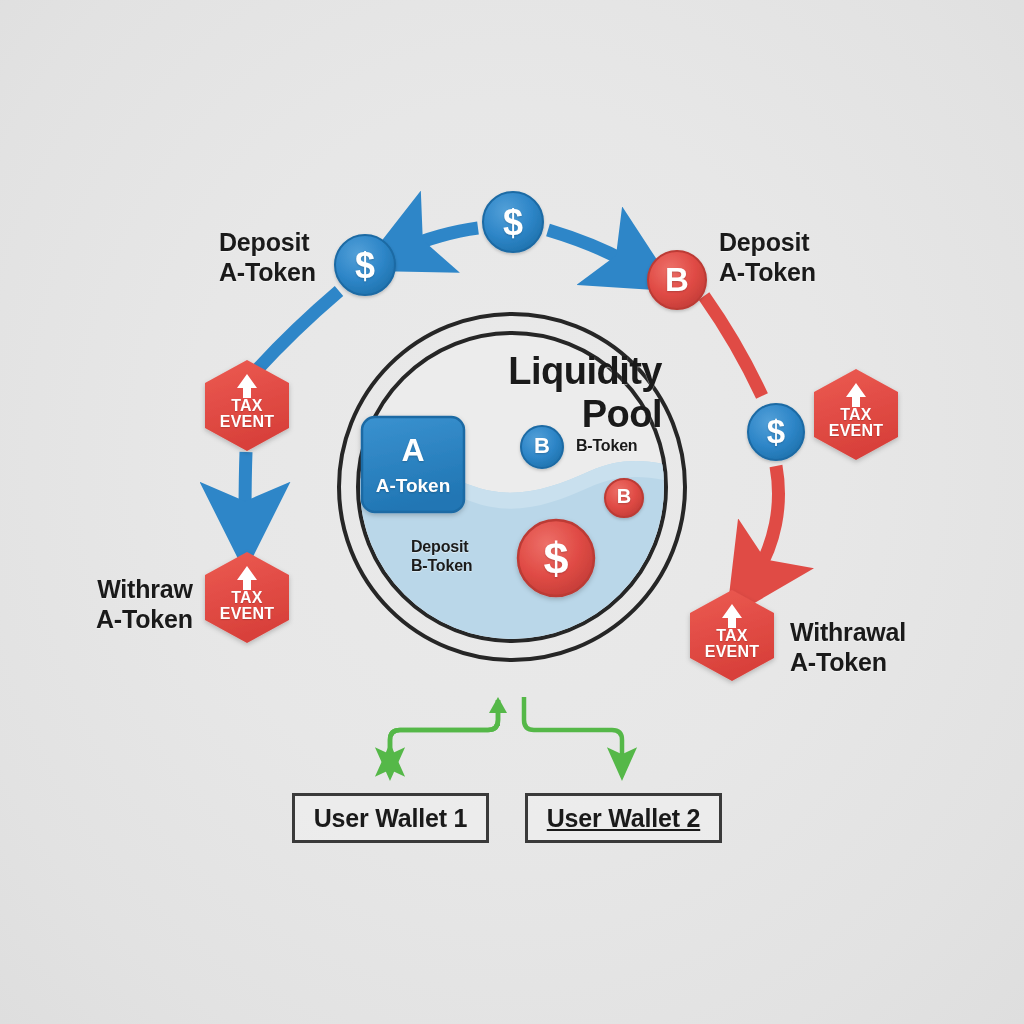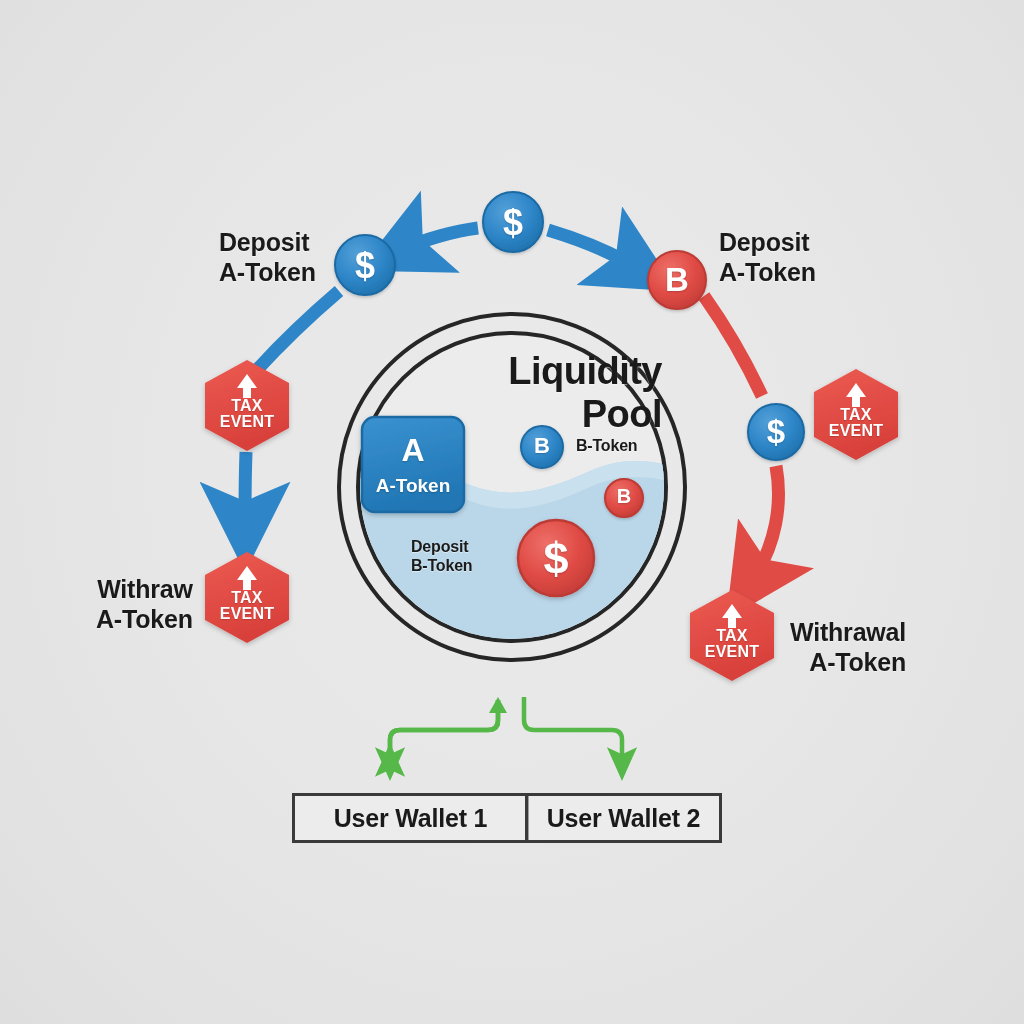--- a/index.html
+++ b/index.html
@@ -218,23 +218,23 @@
 EVENT</div>
   <div class="hex-txt" style="left:690px; top:628px; width:84px;">TAX
 EVENT</div>
 
   <div class="lbl lbl-outer" style="left:219px; top:228px; text-align:left;">Deposit
 A-Token</div>
   <div class="lbl lbl-outer" style="left:719px; top:228px; text-align:left;">Deposit
 A-Token</div>
   <div class="lbl lbl-outer" style="left:96px; top:575px; text-align:right;">Withraw
 A-Token</div>
-  <div class="lbl lbl-outer" style="left:790px; top:618px; text-align:right;">Withrawal
-A-Token</div>
-
-  <div class="wallet-box" style="left:292px; top:793px; width:237px; height:50px;">
+  <div class="lbl lbl-outer" style="left:790px; top:618px; text-align:left;">Withrawal
+A-Token</div>
+
+  <div class="wallet-box" style="left:292px; top:793px; width:197px; height:50px;">
     <span>User Wallet 1</span>
   </div>
-  <div class="wallet-box" style="left:525px; top:793px; width:197px; height:50px;">
+  <div class="wallet-box" style="left:525px; top:793px; width:197px; height:50px;text-decoration:underline;">
     <span>User Wallet 2</span>
   </div>
 
 </div>
 
 </body></html>

